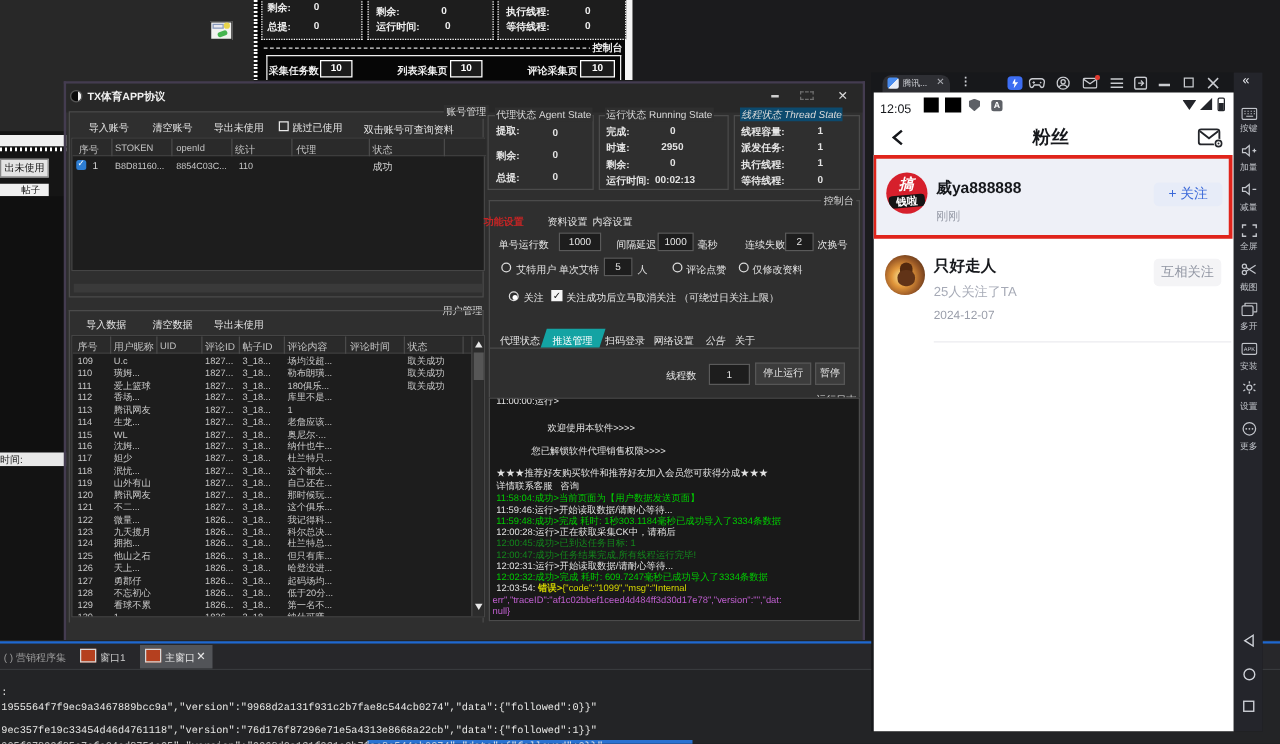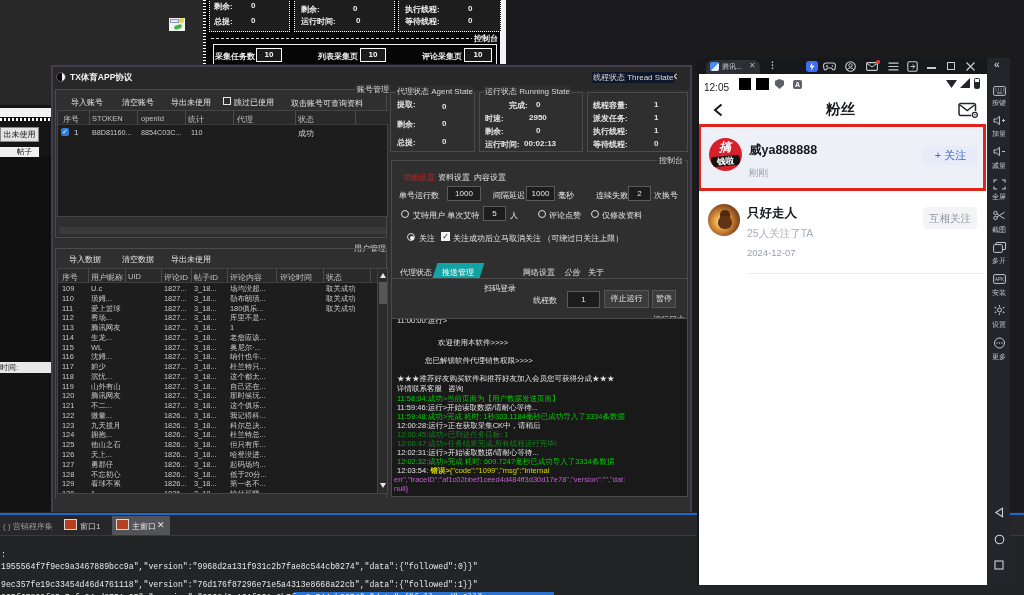--- a/index.html
+++ b/index.html
@@ -269,43 +269,43 @@
   <div class="txt" style="left:343px;top:19px;background:#2f2f2f;padding:0 1px;color:#dadada;">代理状态 Agent State</div>
   <div class="txt" style="left:344px;top:32px;font-weight:bold;">提取:</div>
       <div class="txt" style="left:389px;top:35px;font-weight:bold;">0</div>
   <div class="txt" style="left:344px;top:52px;font-weight:bold;">剩余:</div>
       <div class="txt" style="left:389px;top:52px;font-weight:bold;">0</div>
   <div class="txt" style="left:344px;top:70px;font-weight:bold;">总提:</div>
       <div class="txt" style="left:389px;top:70px;font-weight:bold;">0</div>
 
   <div class="abs" style="left:426px;top:25px;width:104px;height:60px;border:1px solid #4b4b4b;"></div>
   <div class="txt" style="left:431px;top:19px;background:#2f2f2f;padding:0 1px;color:#dadada;">运行状态 Running State</div>
-  <div class="txt" style="left:432px;top:33px;font-weight:bold;margin-left:24px;">完成:</div>
+  <div class="txt" style="left:432px;top:33px;font-weight:bold;">完成:</div>
       <div class="txt" style="left:483px;top:33px;font-weight:bold;">0</div>
   <div class="txt" style="left:432px;top:46px;font-weight:bold;">时速:</div>
       <div class="txt" style="left:476px;top:46px;font-weight:bold;">2950</div>
   <div class="txt" style="left:432px;top:59px;font-weight:bold;">剩余:</div>
       <div class="txt" style="left:483px;top:59px;font-weight:bold;">0</div>
   <div class="txt" style="left:432px;top:72px;font-weight:bold;">运行时间:</div>
       <div class="txt" style="left:471px;top:72px;font-weight:bold;">00:02:13</div>
 
   <div class="abs" style="left:534px;top:25px;width:101px;height:60px;border:1px solid #4b4b4b;"></div>
-  <div class="txt" style="left:539px;top:5px;background:#0f172a;padding:0 1px;color:#dadada;">线程状态 Thread State</div>
+  <div class="txt" style="left:539px;top:19px;background:#0c4a6e;padding:0 1px;color:#dadada;font-style:italic;">线程状态 Thread State</div>
   <div class="txt" style="left:540px;top:33px;font-weight:bold;">线程容量:</div>
       <div class="txt" style="left:601px;top:33px;font-weight:bold;">1</div>
   <div class="txt" style="left:540px;top:46px;font-weight:bold;">派发任务:</div>
       <div class="txt" style="left:601px;top:46px;font-weight:bold;">1</div>
   <div class="txt" style="left:540px;top:59px;font-weight:bold;">执行线程:</div>
       <div class="txt" style="left:601px;top:59px;font-weight:bold;">1</div>
   <div class="txt" style="left:540px;top:72px;font-weight:bold;">等待线程:</div>
       <div class="txt" style="left:601px;top:72px;font-weight:bold;">0</div>
 
   <div class="abs" style="left:338px;top:93px;width:297px;height:337px;border:1px solid #4b4b4b;border-bottom:none;"></div>
   <div class="txt" style="left:604px;top:88px;background:#2f2f2f;padding:0 2px;color:#dadada;">控制台</div>
-  <div class="txt" style="left:350px;top:105px;color:#c22525;font-weight:normal;text-align:center;">功能设置</div>
+  <div class="txt" style="left:334px;top:105px;color:#c22525;font-weight:bold;text-align:center;">功能设置</div>
   <div class="txt" style="left:385px;top:105px;">资料设置</div>
   <div class="txt" style="left:421px;top:105px;">内容设置</div>
 
   <div class="txt" style="left:346px;top:123px;">单号运行数</div>
   <div class="abs" style="left:394px;top:119px;width:34px;height:15px;background:#1d1d1d;border:1px solid #5a5a5a;color:#e6e6e6;text-align:center;line-height:13px;">1000</div>
   <div class="txt" style="left:440px;top:123px;">间隔延迟</div>
   <div class="abs" style="left:473px;top:119px;width:29px;height:15px;background:#1d1d1d;border:1px solid #5a5a5a;color:#e6e6e6;text-align:center;line-height:13px;">1000</div>
   <div class="txt" style="left:505px;top:123px;">毫秒</div>
   <div class="txt" style="left:543px;top:123px;">连续失败</div>
   <div class="abs" style="left:575px;top:119px;width:23px;height:15px;background:#1d1d1d;border:1px solid #5a5a5a;color:#e6e6e6;text-align:center;line-height:13px;">2</div>
@@ -323,21 +323,21 @@
   <div class="abs" style="left:354px;top:166px;width:8px;height:8px;border:1px solid #dcdcdc;border-radius:50%;"></div>
   <div class="abs" style="left:356.5px;top:168.5px;width:4px;height:4px;background:#fff;border-radius:50%;"></div>
   <div class="txt" style="left:366px;top:166px;">关注</div>
   <div class="abs" style="left:388px;top:165px;width:9px;height:9px;background:#f5f5f5;color:#111;font-size:8px;line-height:9px;text-align:center;">✓</div>
   <div class="txt" style="left:400px;top:166px;">关注成功后立马取消关注 （可绕过日关注上限）</div>
 
   <div class="abs" style="left:338px;top:211px;width:297px;height:1px;background:#4b4b4b;"></div>
   <div class="txt" style="left:347px;top:200px;">代理状态</div>
   <div class="abs" style="left:382px;top:196px;width:47px;height:15px;background:#14a3a3;transform:skewX(-18deg);"></div>
   <div class="txt" style="left:389px;top:200px;color:#fff;">推送管理</div>
-  <div class="txt" style="left:431px;top:200px;margin-top:16px;">扫码登录</div>
+  <div class="txt" style="left:431px;top:200px;">扫码登录</div>
   <div class="txt" style="left:470px;top:200px;">网络设置</div>
   <div class="txt" style="left:511px;top:200px;font-style:italic;">公告</div>
   <div class="txt" style="left:535px;top:200px;">关于</div>
 
   <div class="txt" style="left:480px;top:228px;">线程数</div>
   <div class="abs" style="left:514px;top:224px;width:33px;height:17px;background:#1d1d1d;border:1px solid #5a5a5a;color:#e6e6e6;text-align:center;line-height:15px;">1</div>
   <div class="abs" style="left:551px;top:223px;width:45px;height:18px;background:#3c3c3c;border:1px solid #565656;color:#e8e8e8;text-align:center;line-height:16px;">停止运行</div>
   <div class="abs" style="left:599px;top:223px;width:24px;height:18px;background:#3c3c3c;border:1px solid #565656;color:#e8e8e8;text-align:center;line-height:16px;">暂停</div>
   <div class="txt" style="left:600px;top:247px;color:#dadada;">运行日志</div>
 

